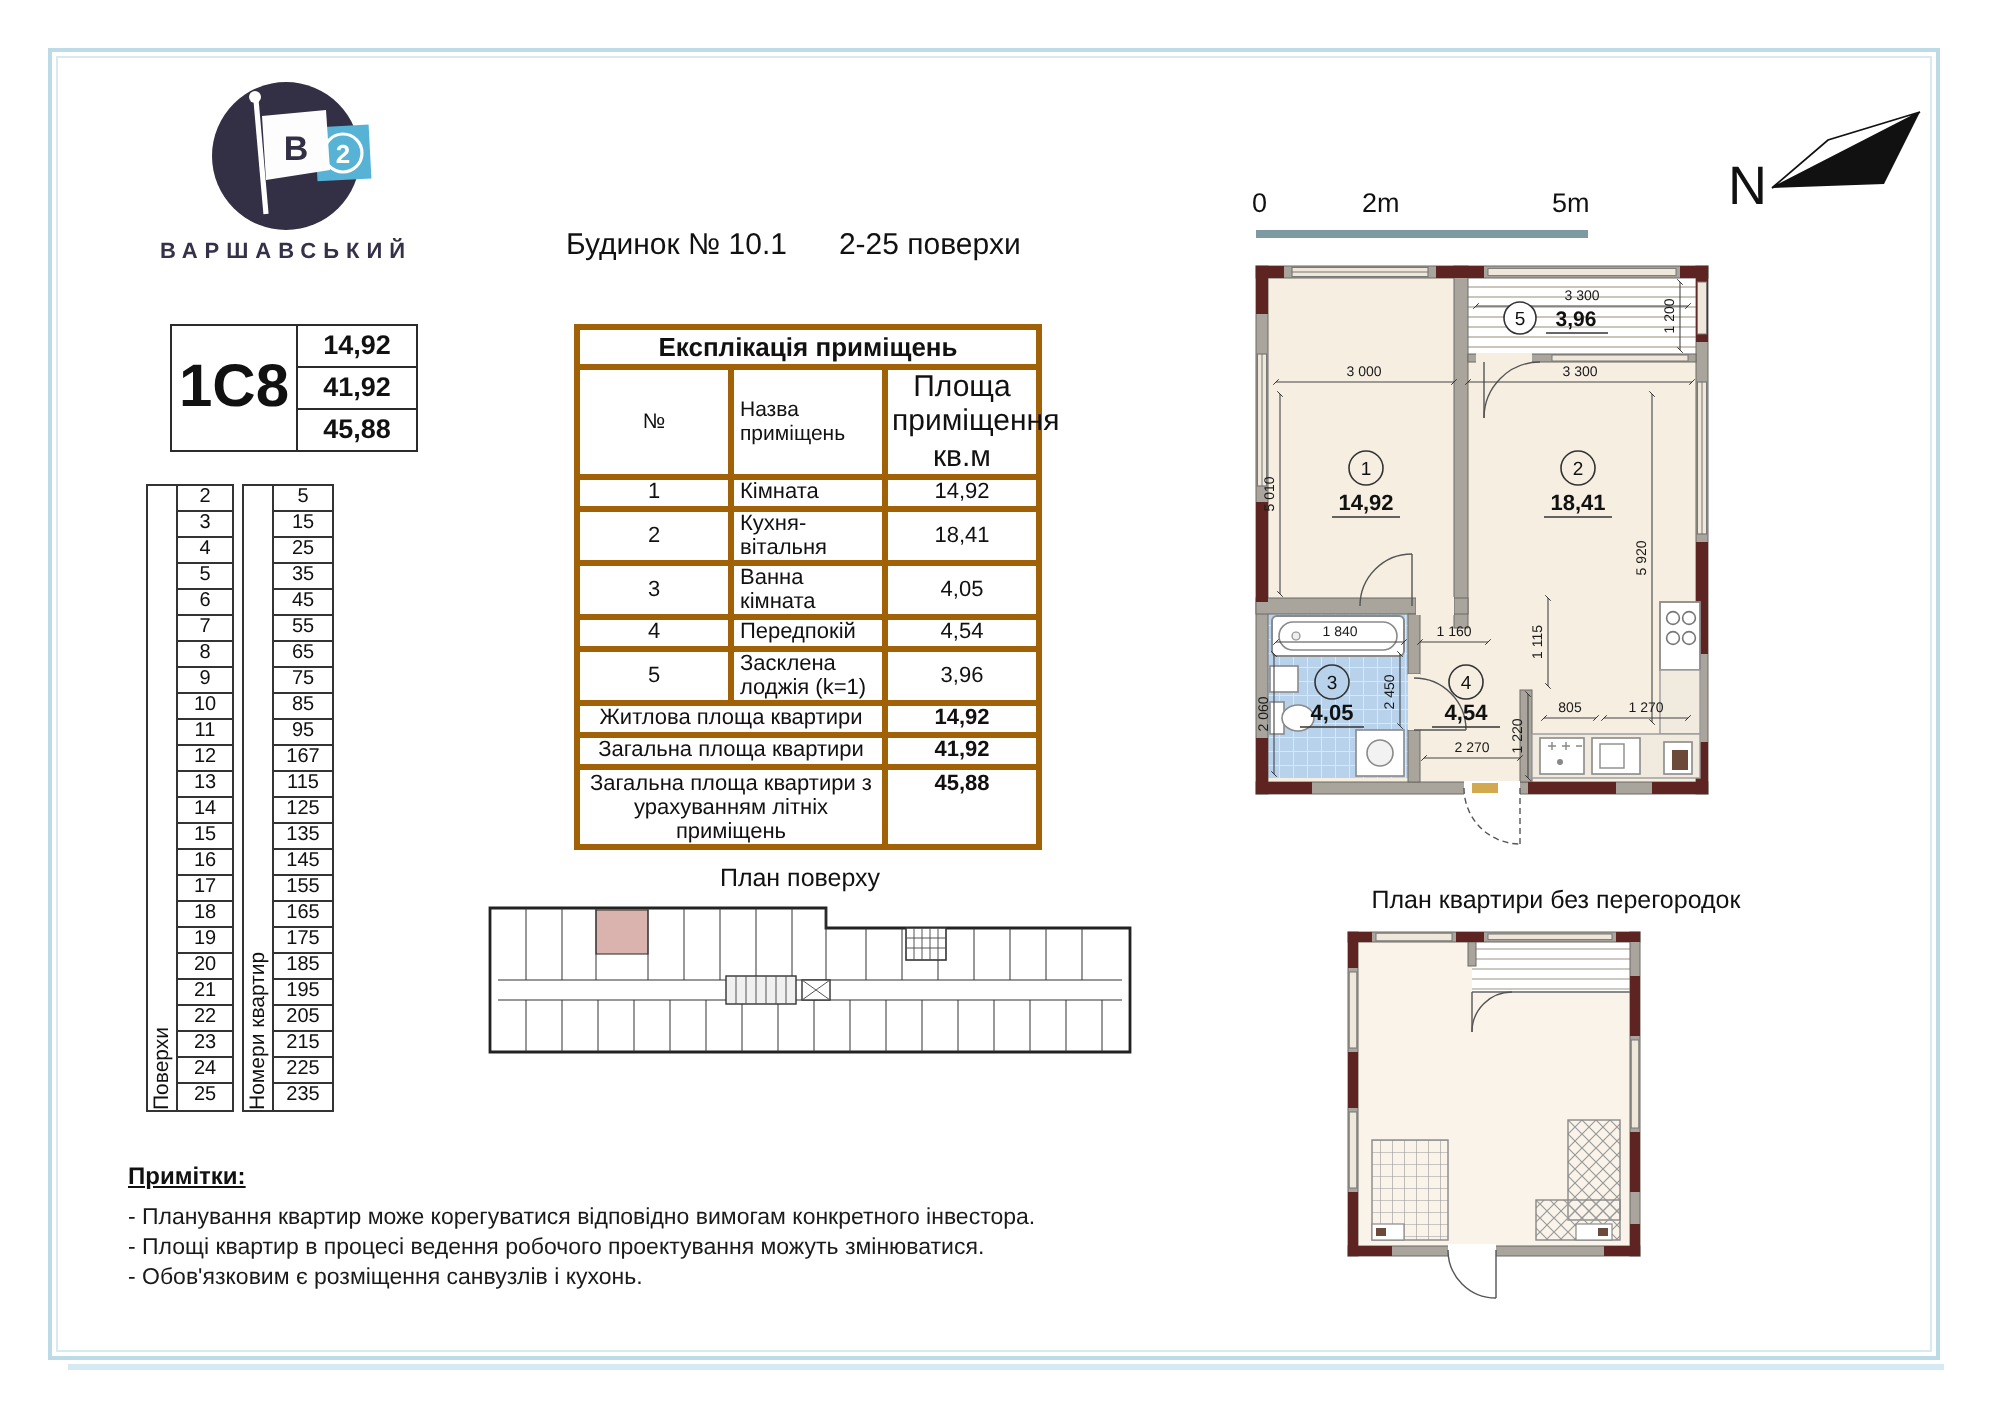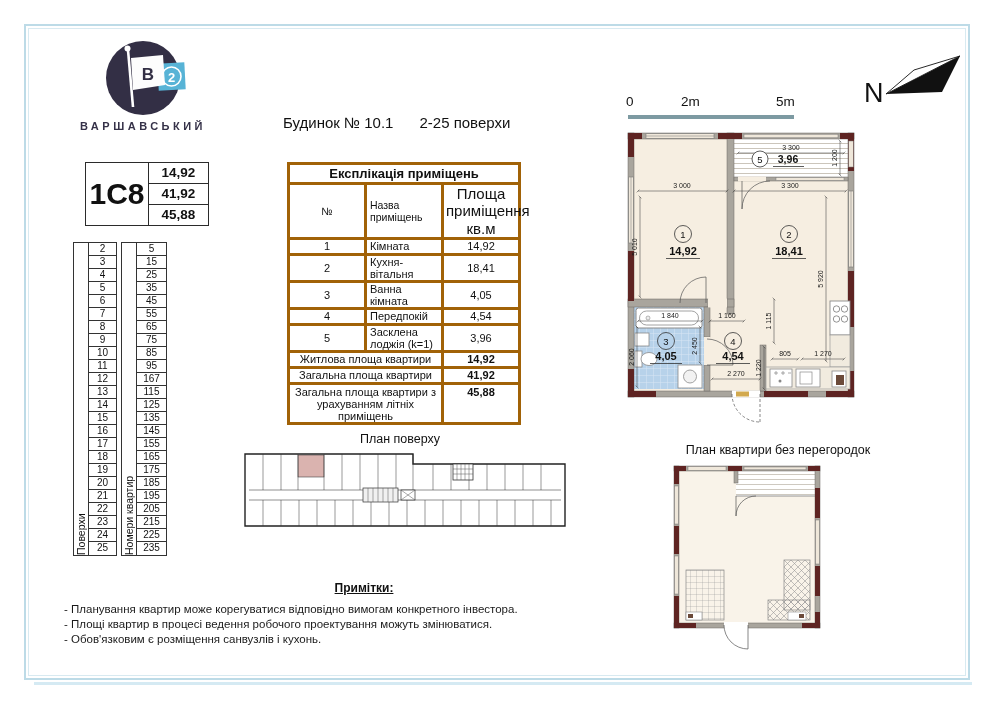--- a/index.html
+++ b/index.html
@@ -59,21 +59,21 @@
   
   .plan-label{font-size:12.5px;text-align:center;}
 
   
   .scalebar{left:626px;top:94px;width:176px;height:26px;}
   .scalebar .t{position:absolute;top:0;font-size:13.5px;}
   .scalebar .line{position:absolute;left:2px;top:21px;width:166px;height:3.5px;background:#7d9aa2;}
 
   
   .notes{left:64px;top:581px;width:600px;}
-  .notes .nt{font-size:12px;font-weight:bold;text-decoration:underline;margin-bottom:8px;text-align:center;}
+  .notes .nt{font-size:12px;font-weight:bold;text-decoration:underline;margin-bottom:8px;}
   .notes .ni{font-size:11.5px;margin:3px 0;color:#1a1a1a;}
   .notes .warn{color:#d52b28;}
 
   
   .dimt{font-size:7px;fill:#1a1a1a;}
   .numt{font-size:9.5px;fill:#111;}
   .areat{font-size:11px;font-weight:bold;fill:#111;}
   svg text{font-family:"Liberation Sans",sans-serif;}
 </style>
 </head>

